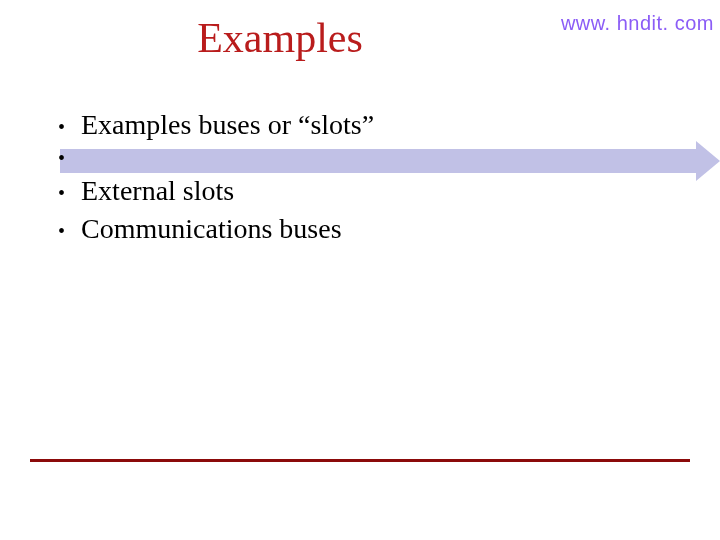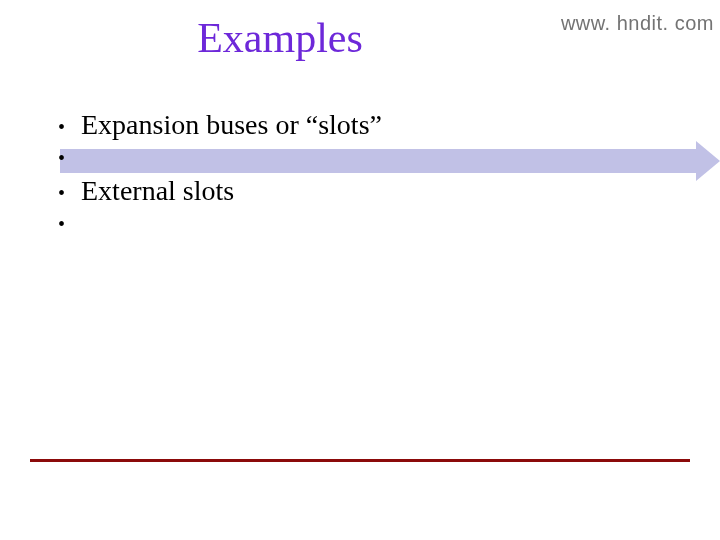--- a/index.html
+++ b/index.html
@@ -10,32 +10,32 @@
       font-family: "Times New Roman", Times, serif;
       position: relative;
       overflow: hidden;
     }
     .url {
       position: absolute;
       top: 12px;
       right: 6px;
       font-family: Arial, Helvetica, sans-serif;
       font-size: 20px;
-      color: #737373;
+      color: #8b5cf6;
       letter-spacing: 0.5px;
     }
     .title {
       position: absolute;
       top: 14px;
       left: 0;
       width: 560px;
       text-align: center;
       font-size: 42px;
       font-weight: normal;
-      color: #6d28d9;
+      color: #b91c1c;
     }
     .arrow {
       position: absolute;
       top: 145px;
       left: 60px;
       right: 0;
       height: 32px;
       display: flex;
       align-items: center;
     }
@@ -86,27 +86,28 @@
 <div class="title">Examples</div>
 
 <div class="arrow">
   <div class="arrow-bar"></div>
   <div class="arrow-head"></div>
 </div>
 
 <div class="list">
   <div class="list-item">
     <span class="bullet">•</span>
-    <span>Expansion buses or “slots”</span>
+    <span>Examples buses or “slots”</span>
   </div>
   <div class="list-item">
     <span class="bullet">•</span>
   </div>
   <div class="list-item">
     <span class="bullet">•</span>
     <span>External slots</span>
   </div>
   <div class="list-item">
     <span class="bullet">•</span>
+    <span>Communications buses</span>
   </div>
 </div>
 
 <div class="divider"></div>
 
 </body></html>

